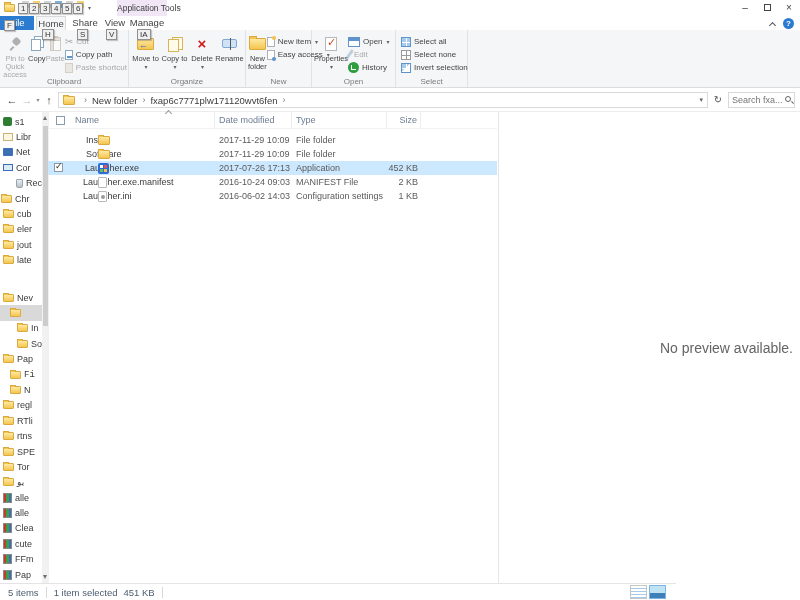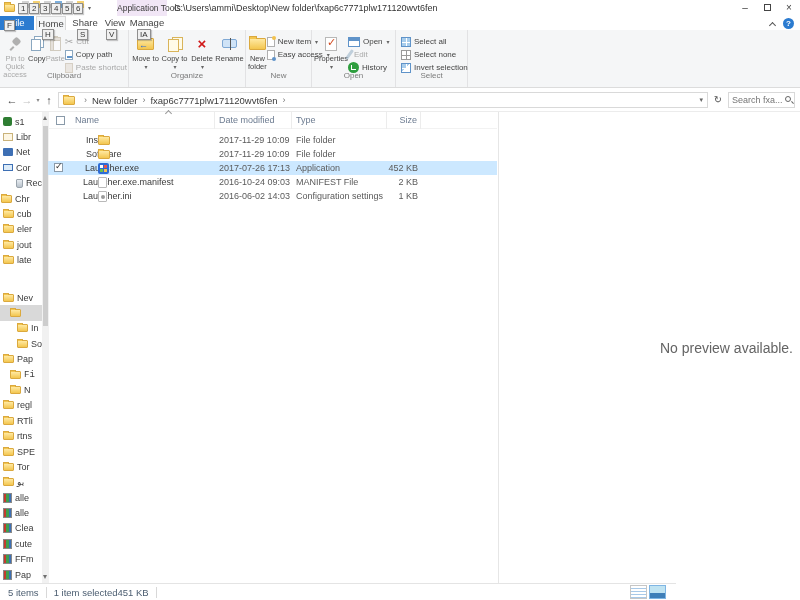--- a/index.html
+++ b/index.html
@@ -29,21 +29,21 @@
   .tab { position:absolute; top:0; height:14px; font-size:9.5px; line-height:14px; text-align:center; color:#444; }
   .tab.active { background:#f5f6f7; border:1px solid #dadada; border-bottom:none; }
   .tabrow-right { position:absolute; right:6px; top:2px; display:flex; align-items:center; gap:8px; }
   .chev-up { width:5px; height:5px; border-left:1px solid #555; border-top:1px solid #555; transform:rotate(45deg); margin-top:3px; }
   .help-circ { width:11px; height:11px; border-radius:50%; background:#2b7bd0; color:#fff; font-size:8px; line-height:11px; text-align:center; font-weight:bold; }
   .keytips-layer span { position:absolute; z-index:20; }
 
   
   .ribbon { position:absolute; left:0; top:30px; width:800px; height:58px; background:#f5f6f7; border-bottom:1px solid #dcdcdc; display:flex; }
   .rgroup { position:relative; height:100%; border-right:1px solid #e2e2e4; display:flex; align-items:flex-start; padding:2px 1px 11px 2px; }
-  .glabel { position:absolute; bottom:7px; left:0; right:0; text-align:center; font-size:8px; color:#7a7a7a; }
+  .glabel { position:absolute; bottom:1px; left:0; right:0; text-align:center; font-size:8px; color:#7a7a7a; }
   .rbtn-lg { display:flex; flex-direction:column; align-items:center; font-size:7.5px; color:#444; padding-top:2px; text-align:center; line-height:8px; }
   .rbtn-lg .ric { height:19px; display:flex; align-items:center; justify-content:center; margin-bottom:2px; }
   .smallcol { display:flex; flex-direction:column; padding-top:3px; }
   .rbtn-sm { display:flex; align-items:center; gap:3px; font-size:8px; height:13px; white-space:nowrap; color:#444; }
   .disabled, .disabled * { color:#a9a9a9 !important; }
   .dcaret { font-size:6px; color:#666; margin-left:1px; }
 
   
   .i-pin { position:relative; width:14px; height:14px; }
   .i-pin::before { content:""; position:absolute; left:5px; top:1px; width:7px; height:7px; background:#b0b0b0; border-radius:2px; transform:rotate(45deg); }
@@ -142,21 +142,21 @@
   .c-date, .c-type { white-space:nowrap; overflow:hidden; padding-left:4px; }
   .c-size { text-align:right; padding-right:3px; white-space:nowrap; }
 
   .pane-sep { position:absolute; left:498px; top:0; width:1px; height:471px; background:#e6e6e6; }
   .preview { position:absolute; left:499px; top:0; width:294px; height:471px; display:flex; align-items:center; justify-content:flex-end; font-size:14px; color:#646464; }
 
   
   .statusbar { position:absolute; left:0; top:583px; width:676px; height:17px; border-top:1px solid #e4e4e4; display:flex; align-items:center; font-size:9.5px; color:#4b5d70; }
   .statusbar .s1 { margin-left:8px; }
   .ssep { width:1px; height:11px; background:#d8d8d8; margin:0 7px; }
-  .s-kb { }
+  .s-kb { margin-left:6px; }
   .viewbtns { position:absolute; right:10px; top:1px; display:flex; gap:2px; }
   .vb { width:17px; height:14px; border:1px solid #c6c6c6; }
   .vb-details { background:repeating-linear-gradient(#ffffff 0 2px,#a8c9e8 2px 3px); }
   .vb-thumb { border-color:#7fb5e3; background:linear-gradient(#bfe3f2 55%,#3f7fb8 55%); }
 </style>
 </head>
 <body>
 
 <div id="app">
 
@@ -183,21 +183,20 @@
           <span class="qat-ico" style="background:#c8c8c8"></span>
           <span class="keytip">5</span>
         </span>
       <span class="qat-btn">
           <span class="qat-ico" style="background:#f3c64f"></span>
           <span class="keytip">6</span>
         </span>
       <span class="qat-drop"><span class="dcaret">▾</span></span>
     </div>
     <div class="apptools">Application Tools</div>
-    <div class="titlepath">C:\Users\ammi\Desktop\New folder\fxap6c7771plw171120wvt6fen</div>
     <div class="wctrls">
       <span class="wbtn">–</span>
       <span class="wbtn"><span class="maxbox"></span></span>
       <span class="wbtn">×</span>
     </div>
   </div>
 
   <div class="tabrow">
     <div class="tab-file">File</div>
     <div class="tab active" style="left:36px;width:30px;">Home</div>

